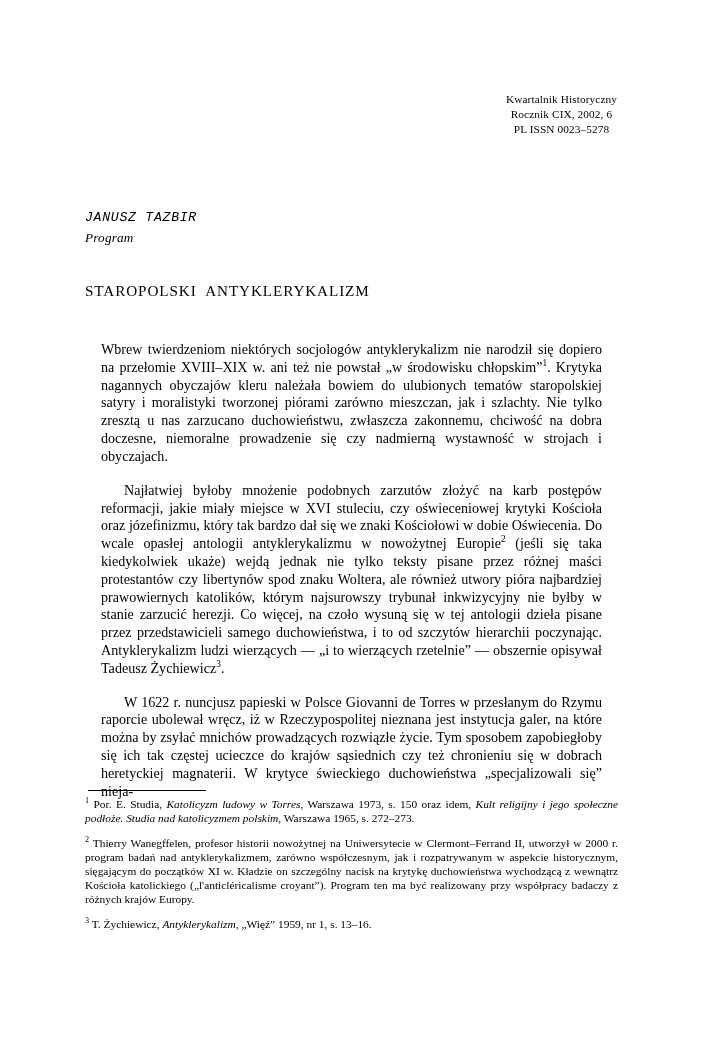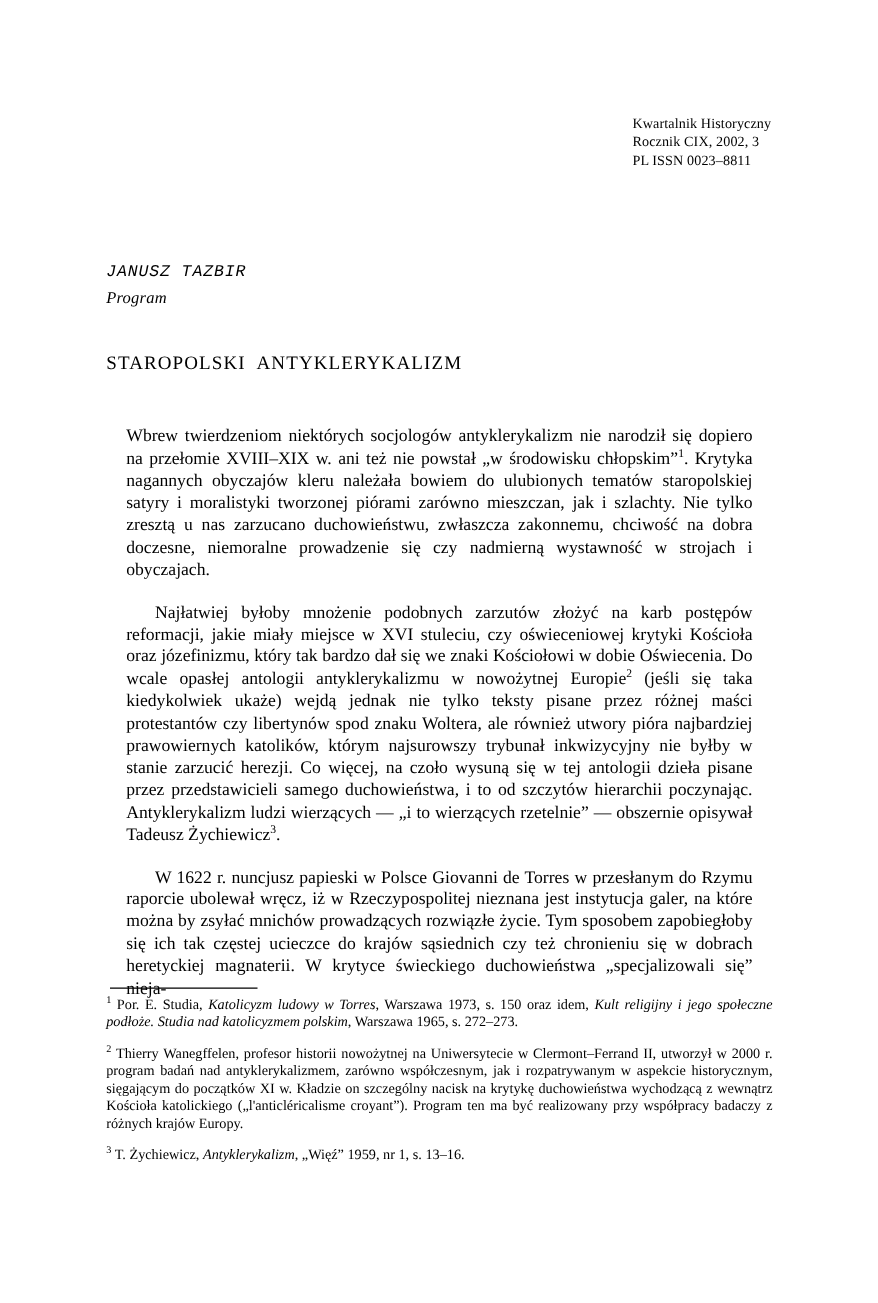--- a/index.html
+++ b/index.html
@@ -22,21 +22,21 @@
     width: 702px;
     height: 1042px;
     box-sizing: border-box;
   }
 
   
   .journal-header {
     position: absolute;
     right: 85px;
     top: 92px;
-    text-align: left;
+    text-align: center;
     font-size: 11.3px;
     line-height: 15.2px;
     letter-spacing: 0.1px;
   }
   .journal-header div { white-space: nowrap; }
 
   
   .author-block {
     position: absolute;
     left: 85px;
@@ -115,22 +115,22 @@
   }
   .footnote i, .body-text i { font-style: italic; }
 </style>
 </head>
 <body>
 
 <div class="page">
 
   <div class="journal-header">
     <div>Kwartalnik Historyczny</div>
-    <div>Rocznik CIX, 2002, 3</div>
-    <div>PL ISSN 0023–8811</div>
+    <div>Rocznik CIX, 2002, 6</div>
+    <div>PL ISSN 0023–5278</div>
   </div>
 
   <div class="author-block">
     <div class="author-name">JANUSZ  TAZBIR</div>
     <div class="author-city">Program</div>
   </div>
 
   <div class="article-title">STAROPOLSKI  ANTYKLERYKALIZM</div>
 
   <div class="body-text">

